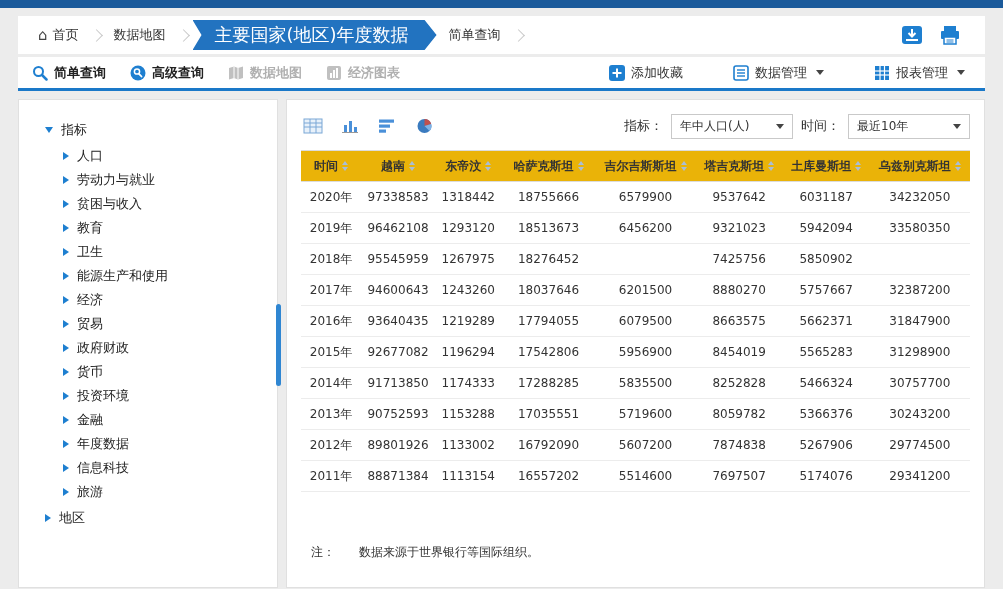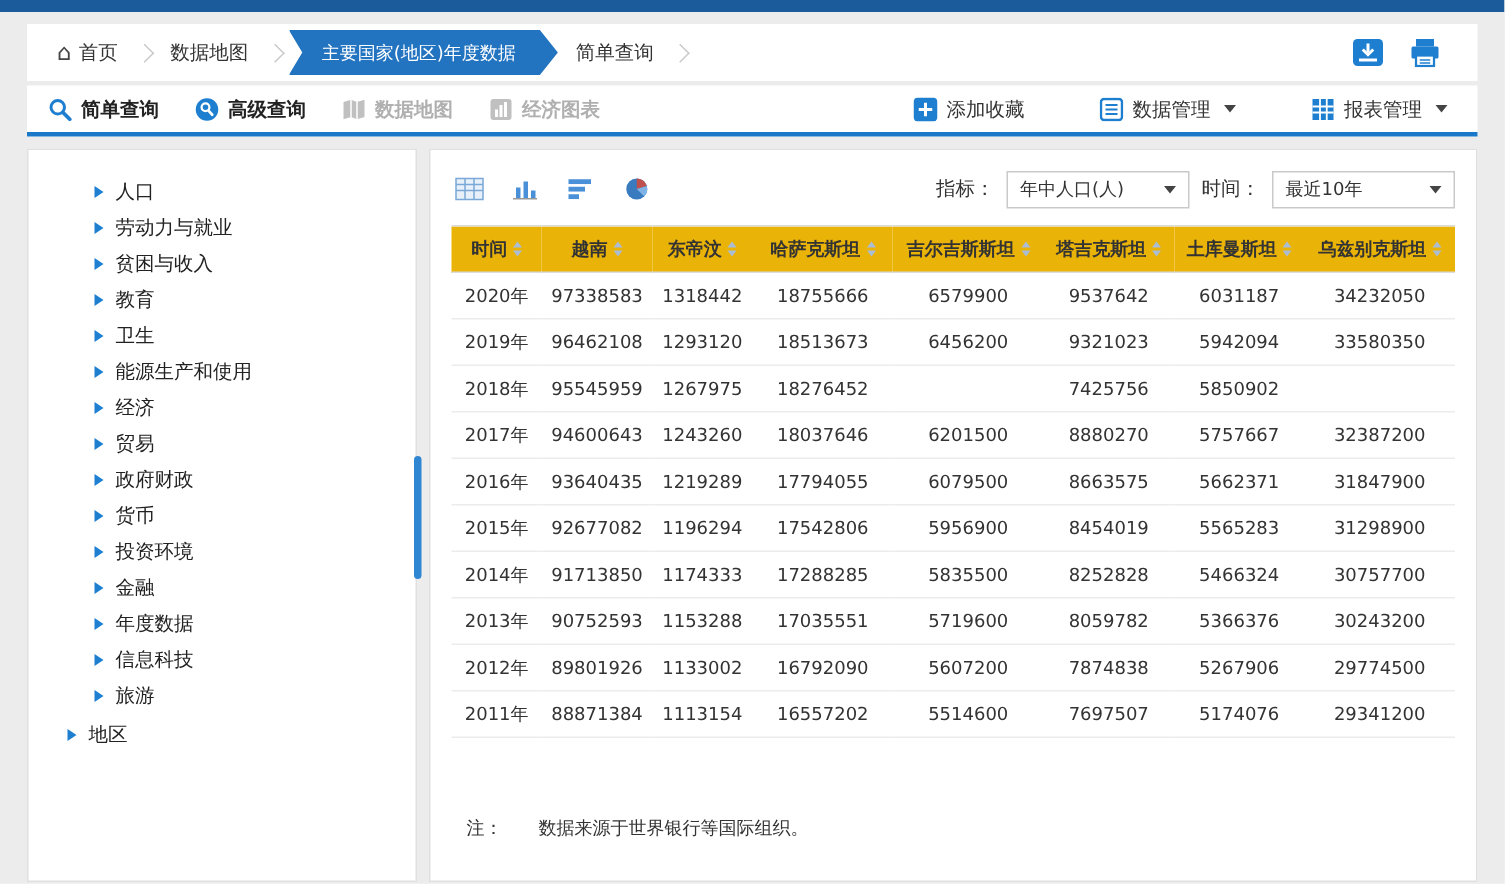--- a/index.html
+++ b/index.html
@@ -6,21 +6,21 @@
   html,body { margin:0; padding:0; width:1003px; height:589px; overflow:hidden;
     background:#ececec; font-family:"DejaVu Sans", sans-serif; color:#333; font-size:12px; }
   .topstrip { height:8px; background:#1b5a9b; }
   .page { margin:0 18px; }
 
   
   .bc-row { display:flex; align-items:center; background:#fff; height:38px; margin-top:8px; padding:0 22px 0 8px; }
   .bc-item { display:flex; align-items:center; padding:0 12px; font-size:13px; color:#333; cursor:pointer; white-space:nowrap; }
   .home-glyph { font-size:15px; color:#444; margin-right:5px; line-height:1; }
   .sep { width:9px; height:9px; border-top:1px solid #c9c9c9; border-right:1px solid #c9c9c9; transform:rotate(45deg); margin:0 1px; flex:none; }
-  .bc-active { background:#2273c0; color:#fff; font-size:12px; height:30px; line-height:30px; padding:0 28px 0 22px; margin:0 0 0 4px; white-space:nowrap; cursor:pointer;
+  .bc-active { background:#2273c0; color:#fff; font-size:18px; height:30px; line-height:30px; padding:0 28px 0 22px; margin:0 0 0 4px; white-space:nowrap; cursor:pointer;
     clip-path:polygon(0 0, calc(100% - 12px) 0, 100% 50%, calc(100% - 12px) 100%, 0 100%, 9px 50%); }
   .bc-icons { margin-left:auto; display:flex; gap:12px; }
   .icon-btn { width:26px; height:22px; display:flex; align-items:center; justify-content:center; cursor:pointer; }
 
   
   .toolbar { display:flex; align-items:center; background:#fff; height:34px; border-bottom:3px solid #1a78c8; margin-top:3px; padding:0 20px 0 14px; }
   .tb-item { display:flex; align-items:center; gap:6px; margin-right:24px; font-size:13px; font-weight:bold; color:#222; cursor:pointer; white-space:nowrap; }
   .tb-item.disabled { color:#b0b0b0; cursor:default; }
   .tb-right { margin-left:auto; display:flex; align-items:center; gap:18px; }
   .tb-right .tb-item { margin-right:0; font-weight:normal; color:#333;padding-left:32px; }
@@ -159,20 +159,24 @@
             <line x1="10.5" y1="1" x2="10.5" y2="15" stroke="#fff" stroke-width="1.2"></line>
           </svg>
         <span>报表管理</span>
         <span class="caret-sm"></span>
       </div>
     </div>
   </div>
 
   <div class="content">
     <div class="sidebar">
+      <div class="tree-root">
+        <span class="tri-down"></span>
+        <span>指标</span>
+      </div>
       <div>
           <div class="tree-item">
             <span class="tri-right"></span>
             <span>人口</span>
           </div>
           <div class="tree-item">
             <span class="tri-right"></span>
             <span>劳动力与就业</span>
           </div>
           <div class="tree-item">

